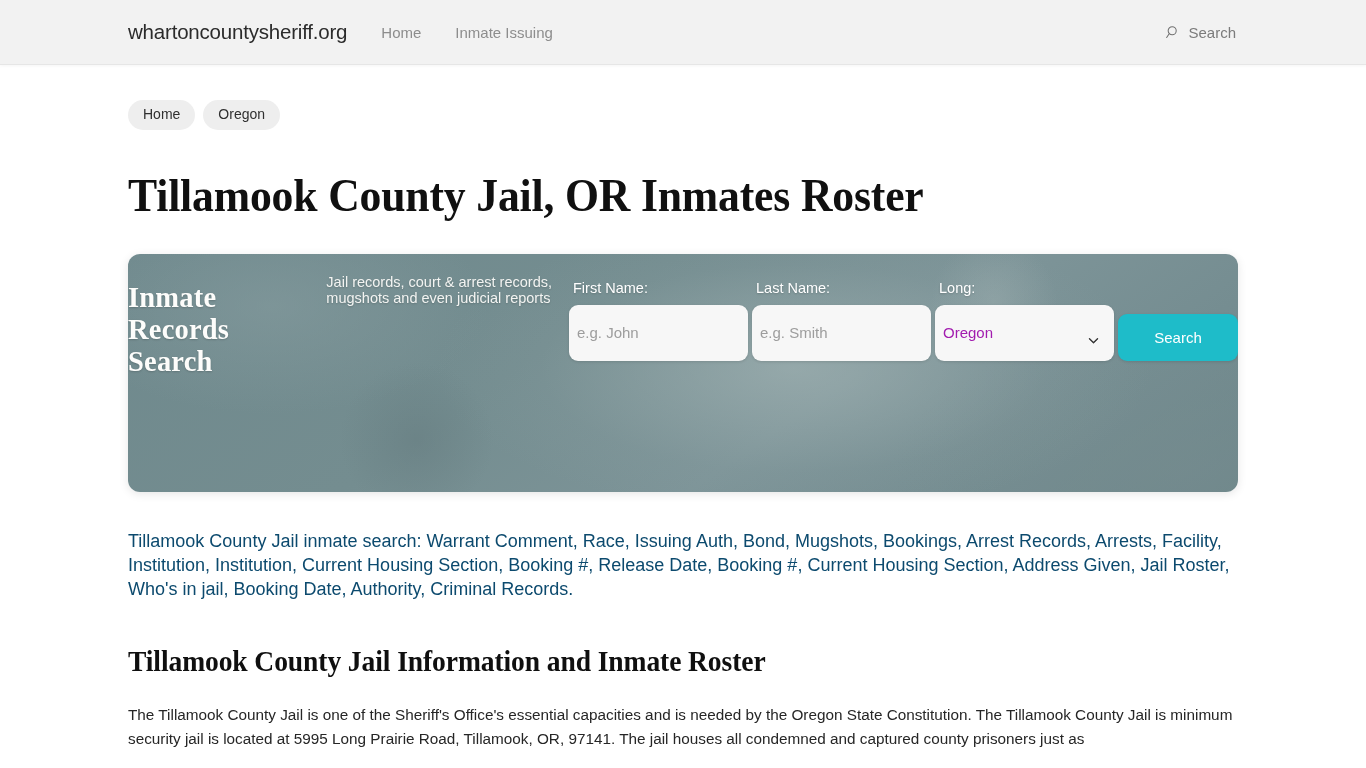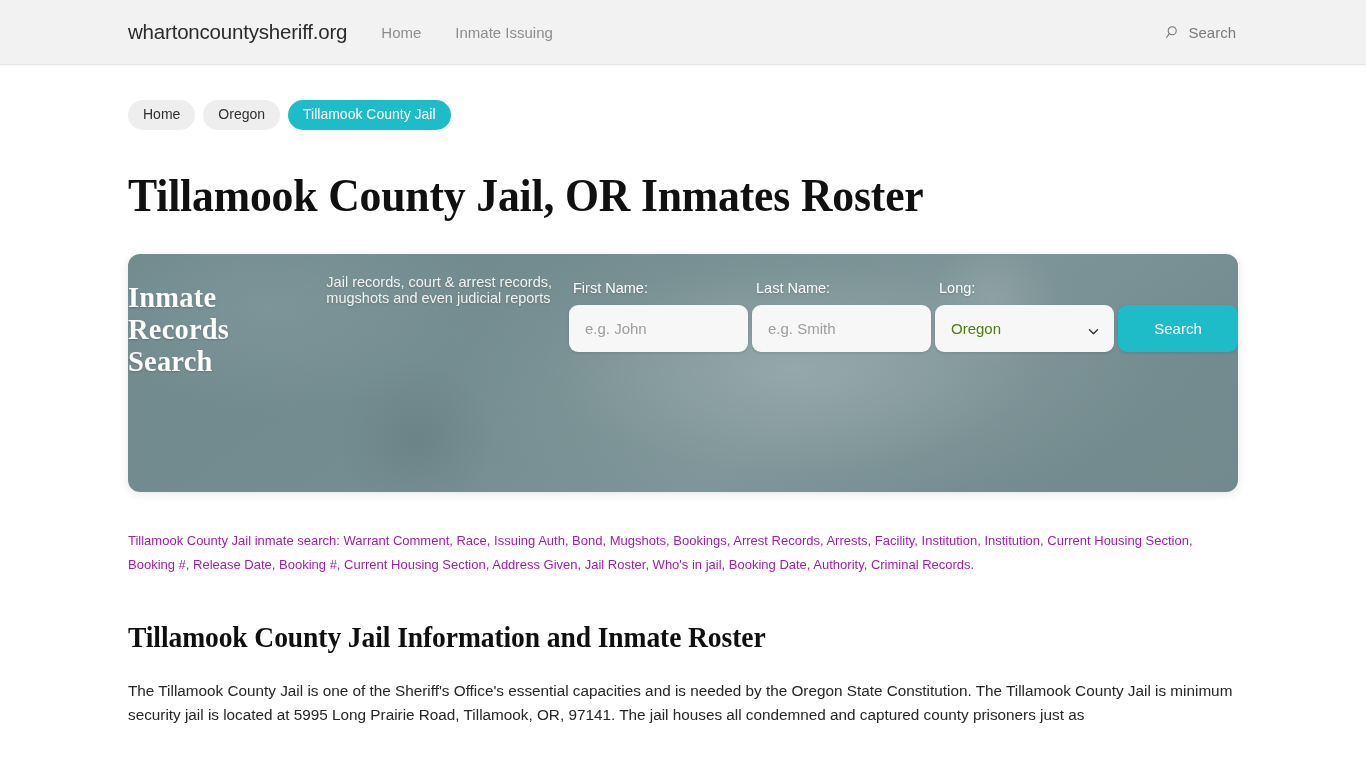--- a/index.html
+++ b/index.html
@@ -178,28 +178,28 @@
   }
   .field-label {
     font-size: 14.5px;
     color: #ffffff;
     margin-bottom: 9px;
     padding-left: 4px;
     text-shadow: 0 1px 2px rgba(0,0,0,0.18);
   }
   .field input, .field select {
     width: 179px;
-    height: 47px;
+    height: 56px;
     border: none;
     border-radius: 9px;
     background: #f7f7f7;
     font-family: "Liberation Sans", sans-serif;
     font-size: 15px;
-    color: #4d7c0f;
-    padding: 0 16px;
+    color: #a21caf;
+    padding: 0 8px;
     outline: none;
     box-shadow: 0 1px 3px rgba(0,0,0,0.12);
   }
   .field input::placeholder { color: #9d9d9d; }
   .field.select-field { position: relative; }
   .field select {
     width: 179px;
     appearance: none;
     -webkit-appearance: none;
     padding-right: 34px;
@@ -222,23 +222,23 @@
     color: #ffffff;
     font-family: "Liberation Sans", sans-serif;
     font-size: 15px;
     cursor: pointer;
     box-shadow: 0 1px 3px rgba(0,0,0,0.12);
   }
 
   
   .intro-para {
     margin: 37px 0 0;
-    font-size: 13px;
+    font-size: 18px;
     line-height: 24px;
-    color: #a21caf;
+    color: #0c4a6e;
     width: 1110px;
   }
   .section-heading {
     font-family: "Liberation Serif", "DejaVu Serif", serif;
     font-weight: 700;
     font-size: 29px;
     color: #0f0f0f;
     margin: 44px 0 0;
     transform: scaleX(0.95);
     transform-origin: left center;
@@ -272,21 +272,20 @@
       <span>Search</span>
     </div>
   </div>
 </header>
 
 <main class="page">
 
   <div class="breadcrumb">
     <a class="crumb" href="#">Home</a>
     <a class="crumb" href="#">Oregon</a>
-    <a class="crumb active" href="#">Tillamook County Jail</a>
   </div>
 
   <h1 class="page-title">Tillamook County Jail, OR Inmates Roster</h1>
 
   <section class="hero">
     <div class="hero-title">Inmate Records Search</div>
     <div class="hero-sub">Jail records, court &amp; arrest records, mugshots and even judicial reports</div>
 
     <form class="hero-form">
       <div class="field">

